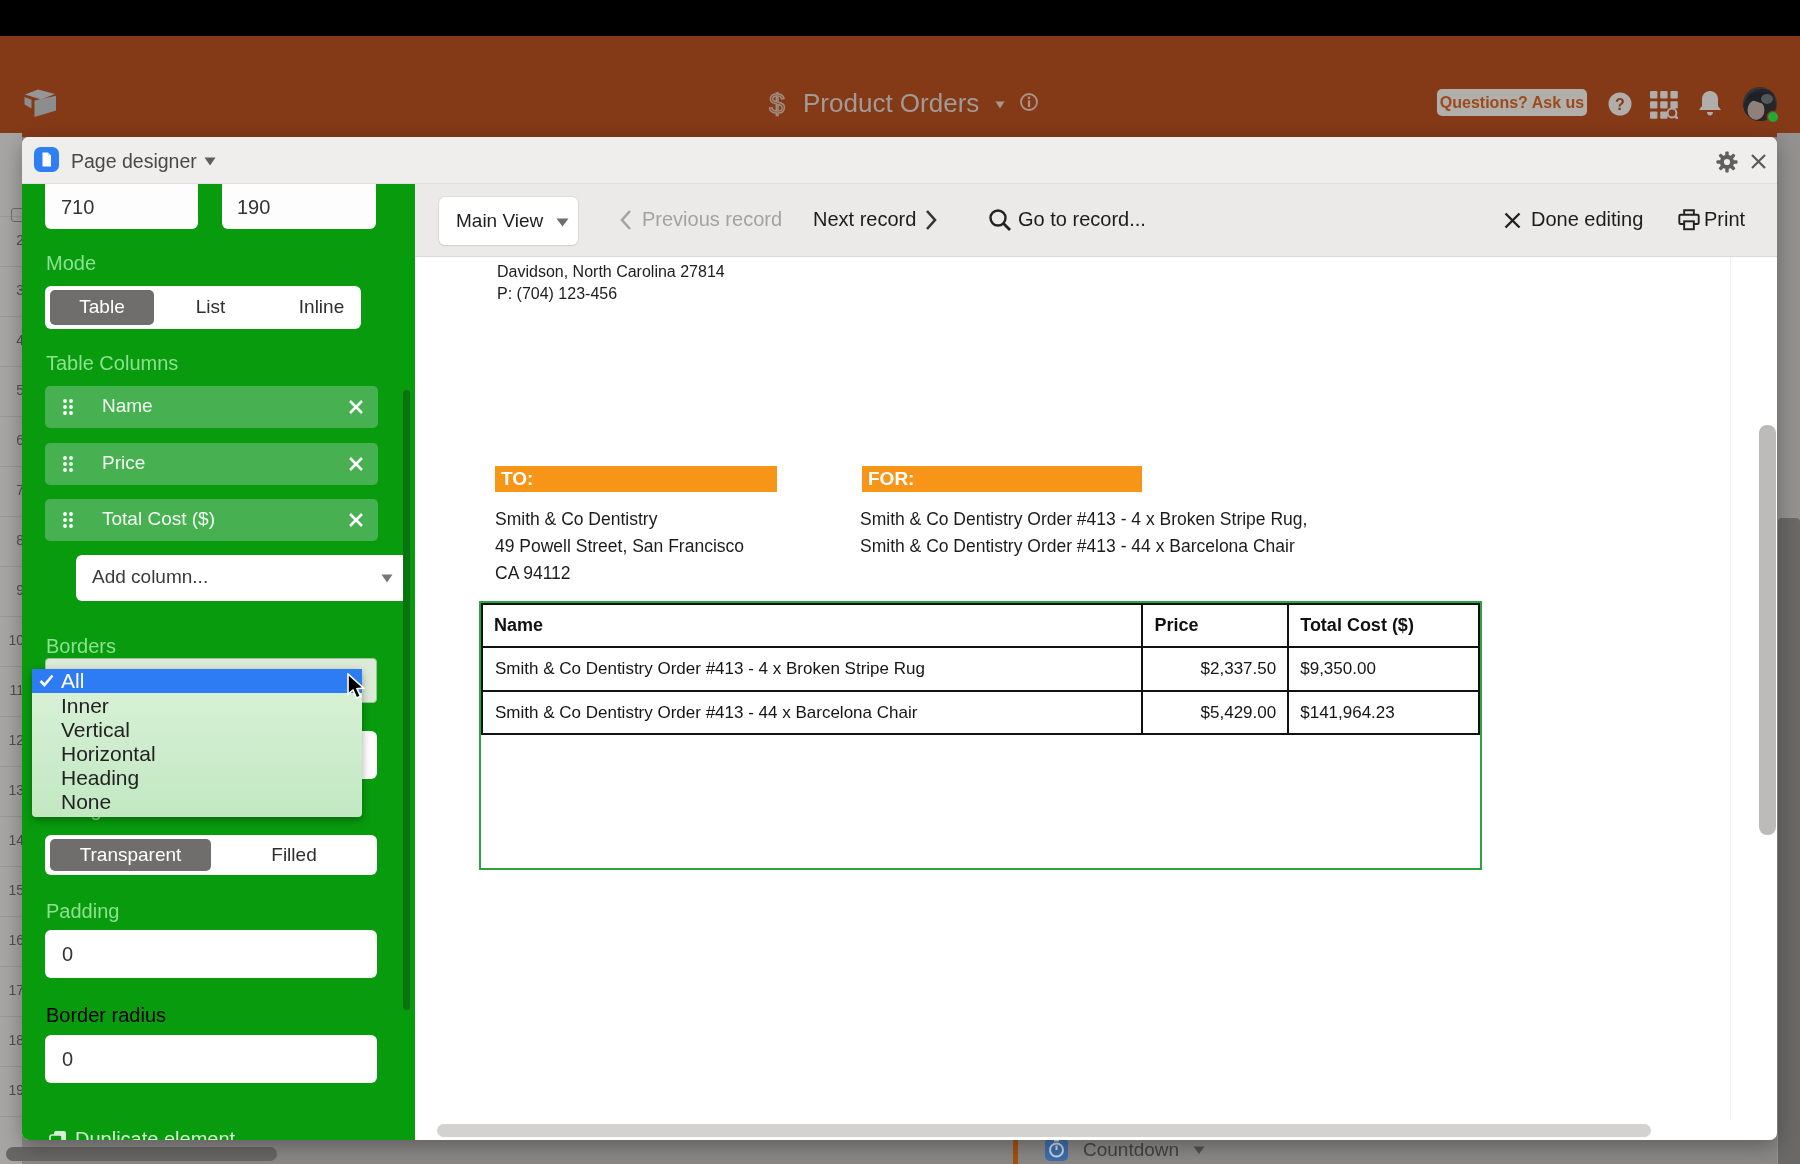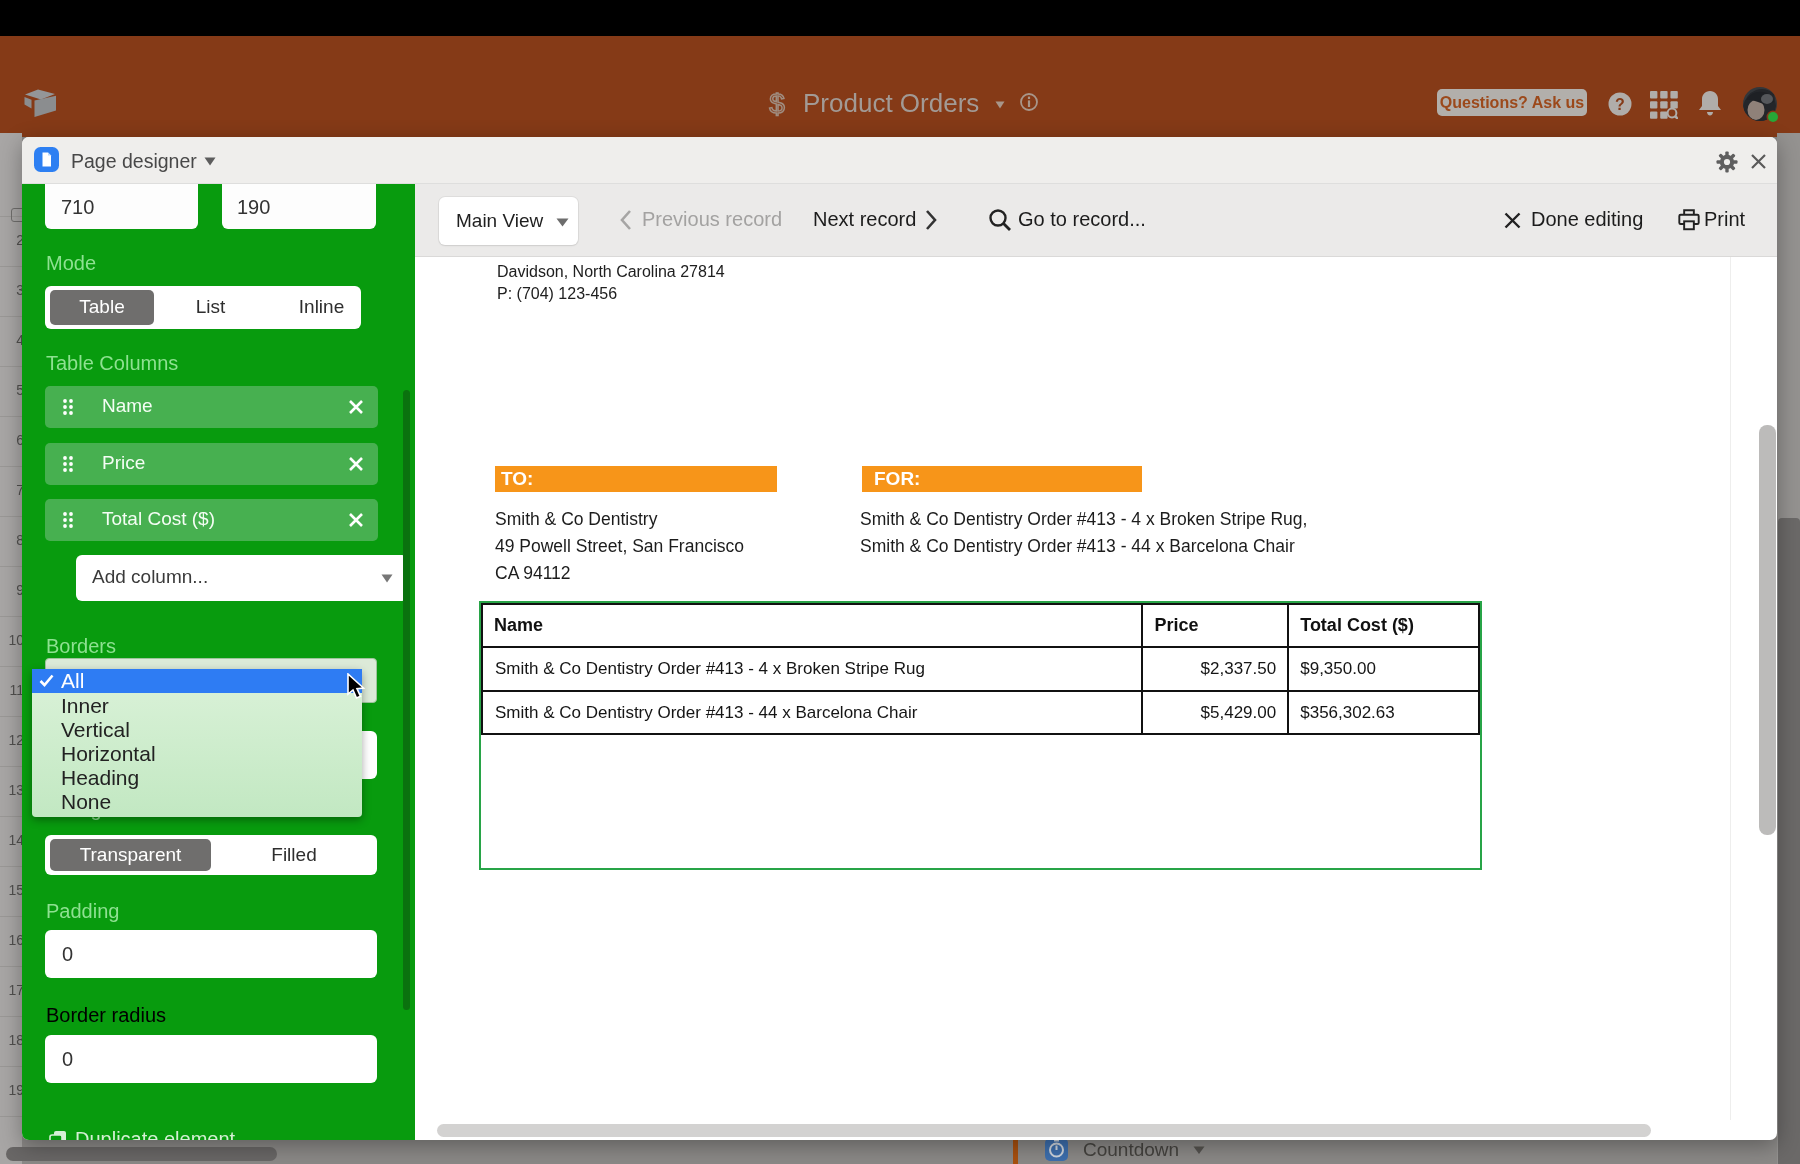--- a/index.html
+++ b/index.html
@@ -201,21 +201,21 @@
       </svg>
       <svg class="abs" style="left:1729px;top:17px;" width="15" height="15" viewBox="0 0 15 15">
         <path d="M1 1 L14 14 M14 1 L1 14" stroke="#5a5a5a" stroke-width="2.2"></path>
       </svg>
     </div>
 
     <div class="abs" id="docarea" style="left:393px;top:120px;width:1362px;height:715px;background:#fff;">
       <div class="abs" style="left:82px;top:4px;font-size:16px;color:#202020;line-height:22px;">Davidson, North Carolina 27814<br>P: (704) 123-456</div>
 
       <div class="abs" style="left:80px;top:209px;width:282px;height:26px;background:#f79519;color:#fff;font-size:19px;font-weight:bold;line-height:26px;padding-left:6px;">TO:</div>
-      <div class="abs" style="left:447px;top:209px;width:280px;height:26px;background:#f79519;color:#fff;font-size:19px;font-weight:bold;line-height:26px;padding-left:12px;">FOR:</div>
+      <div class="abs" style="left:447px;top:209px;width:280px;height:26px;background:#f79519;color:#fff;font-size:19px;font-weight:bold;line-height:26px;padding-left:6px;">FOR:</div>
       <div class="abs" style="left:80px;top:249px;font-size:17.5px;color:#1c1c1c;line-height:27px;">Smith &amp; Co Dentistry<br>49 Powell Street, San Francisco<br>CA 94112</div>
       <div class="abs" style="left:445px;top:249px;font-size:17.5px;color:#1c1c1c;line-height:27px;">Smith &amp; Co Dentistry Order #413 - 4 x Broken Stripe Rug,<br>Smith &amp; Co Dentistry Order #413 - 44 x Barcelona Chair</div>
 
       <div class="abs" style="left:64px;top:344px;width:1003px;height:269px;border:2px solid #28a447;"></div>
 
       <div class="abs" style="left:66px;top:346px;width:999px;">
         <table style="border-collapse:collapse;width:999px;font-family:'Liberation Sans',sans-serif;">
           <tbody>
               <tr style="height:43px;">
             <td style="border:2px solid #111;width:662px;padding-left:11px;font-size:18px;font-weight:bold;color:#111;">Name</td>
@@ -223,21 +223,21 @@
             <td style="border:2px solid #111;width:191px;padding-left:11px;font-size:18px;font-weight:bold;color:#111;">Total Cost ($)</td>
           </tr>
           <tr style="height:44px;">
             <td style="border:2px solid #111;padding-left:12px;font-size:17px;color:#151515;">Smith &amp; Co Dentistry Order #413 - 4 x Broken Stripe Rug</td>
             <td style="border:2px solid #111;padding-right:11px;font-size:17px;color:#151515;text-align:right;">$2,337.50</td>
             <td style="border:2px solid #111;padding-left:11px;font-size:17px;color:#151515;">$9,350.00</td>
           </tr>
           <tr style="height:43px;">
             <td style="border:2px solid #111;padding-left:12px;font-size:17px;color:#151515;">Smith &amp; Co Dentistry Order #413 - 44 x Barcelona Chair</td>
             <td style="border:2px solid #111;padding-right:11px;font-size:17px;color:#151515;text-align:right;">$5,429.00</td>
-            <td style="border:2px solid #111;padding-left:11px;font-size:17px;color:#151515;">$356,302.63</td>
+            <td style="border:2px solid #111;padding-left:11px;font-size:17px;color:#151515;">$141,964.23</td>
           </tr>
         </tbody>
           </table>
       </div>
 
       <div class="abs" style="left:1315px;top:0;width:1px;height:863px;background:#eeeeed;"></div>
 
       <div class="abs" style="left:1344px;top:168px;width:17px;height:410px;background:#bcbbba;border-radius:8px;"></div>
       <div class="abs" style="left:22px;top:867px;width:1214px;height:13px;background:#d3d2d1;border-radius:7px;"></div>
     </div>

